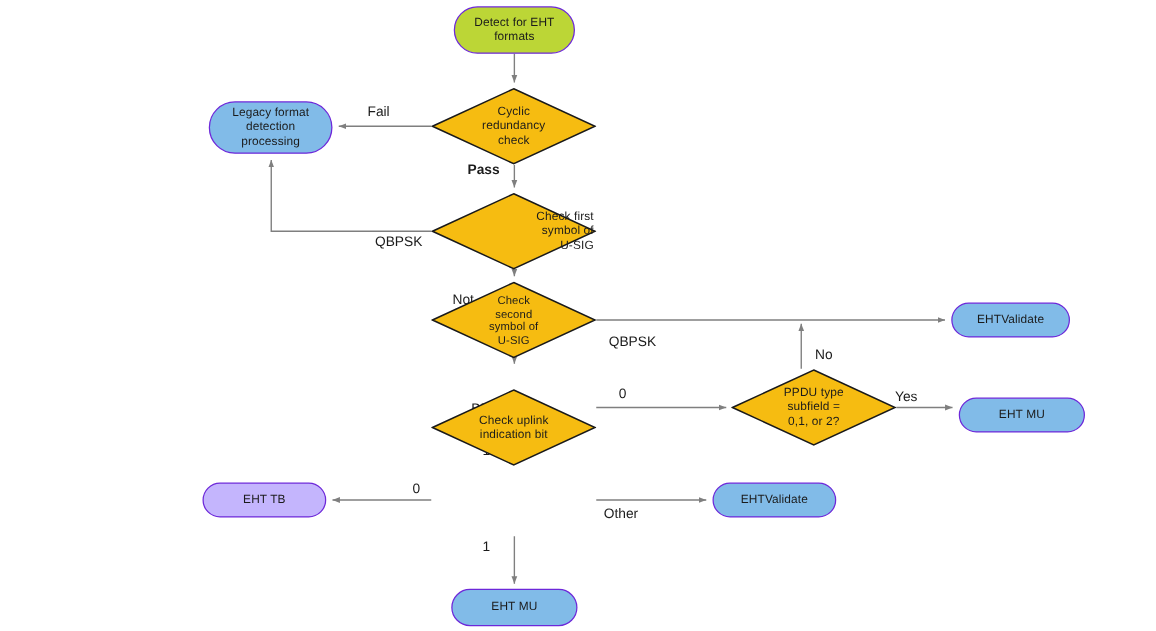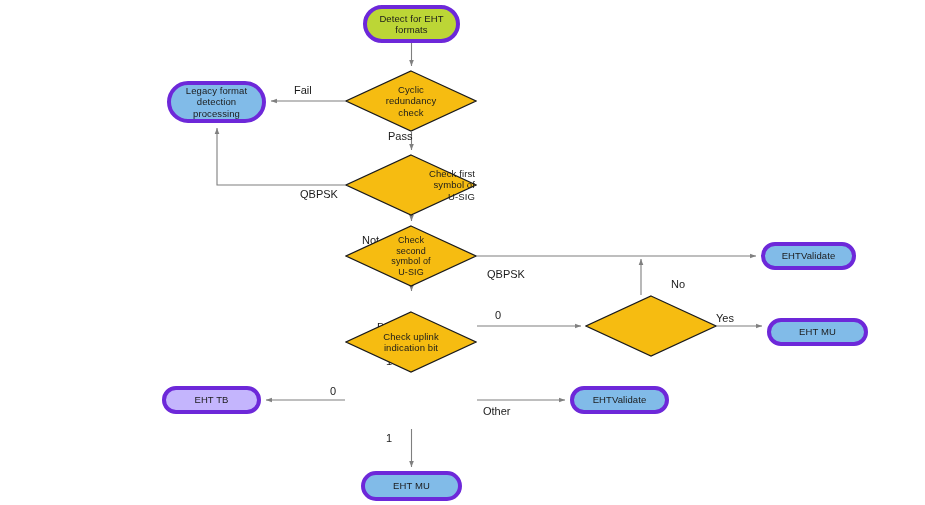--- a/index.html
+++ b/index.html
@@ -38,21 +38,21 @@
   }
   .node .label {
     position: relative;
     z-index: 2;
     width: 100%;
     padding: 0 2px;
     box-sizing: border-box;
     white-space: pre-line;
   }
   .terminator {
-    border: 4px solid #6d28d9;
+    border: 1px solid #6d28d9;
     border-radius: 999px;
   }
   .decision .diamond {
     position: absolute;
     left: 0;
     top: 0;
     width: 100%;
     height: 100%;
     z-index: 1;
   }
@@ -156,47 +156,50 @@
       <polygon points="66,1 131,31 66,61 1,31" fill="#f6bc11" stroke="#1a1a1a" stroke-width="1.2"></polygon>
     </svg>
     <span class="label">Check uplink
 indication bit</span>
   </div>
 
   <div class="node decision" style="left:585px; top:295px; width:132px; height:62px;">
     <svg class="diamond" viewBox="0 0 132 62" preserveAspectRatio="none">
       <polygon points="66,1 131,31 66,61 1,31" fill="#f6bc11" stroke="#1a1a1a" stroke-width="1.2"></polygon>
     </svg>
+    <span class="label">PPDU type
+subfield =
+0,1, or 2?</span>
   </div>
 
   <div class="node terminator" style="left:767px; top:318px; width:101px; height:28px; background:#81bbe8;">
     <span class="label">EHT MU</span>
   </div>
 
 
   <div class="node terminator" style="left:162px; top:386px; width:99px; height:28px; background:#c4b5fd;">
     <span class="label">EHT TB</span>
   </div>
 
   <div class="node terminator" style="left:570px; top:386px; width:99px; height:28px; background:#81bbe8;">
     <span class="label">EHTValidate</span>
   </div>
 
   <div class="node terminator" style="left:361px; top:471px; width:101px; height:30px; background:#81bbe8;">
     <span class="label">EHT MU</span>
   </div>
 
   <div class="edge-label" style="left:294px; top:85px;">Fail</div>
-  <div class="edge-label" style="left:388px; top:131px;">Pass</div>
+  <div class="edge-label" style="left:374px; top:131px;font-weight:bold;">Pass</div>
   <div class="edge-label" style="left:300px; top:189px;">QBPSK</div>
   <div class="edge-label" style="left:362px; top:213px;margin-top:22px;">Not
 QBPSK</div>
   <div class="edge-label" style="left:487px; top:269px;">QBPSK</div>
   <div class="edge-label" style="left:377px; top:282px;margin-top:40px;">BPSK</div>
   <div class="edge-label" style="left:495px; top:310px;">0</div>
-  <div class="edge-label" style="left:652px; top:279px;margin-left:19px;">No</div>
+  <div class="edge-label" style="left:652px; top:279px;">No</div>
   <div class="edge-label" style="left:716px; top:313px;">Yes</div>
   <div class="edge-label" style="left:386px; top:356px;">1</div>
   <div class="edge-label" style="left:330px; top:386px;">0</div>
   <div class="edge-label" style="left:483px; top:406px;">Other</div>
   <div class="edge-label" style="left:386px; top:433px;">1</div>
 
 </div>
 
 </body></html>

